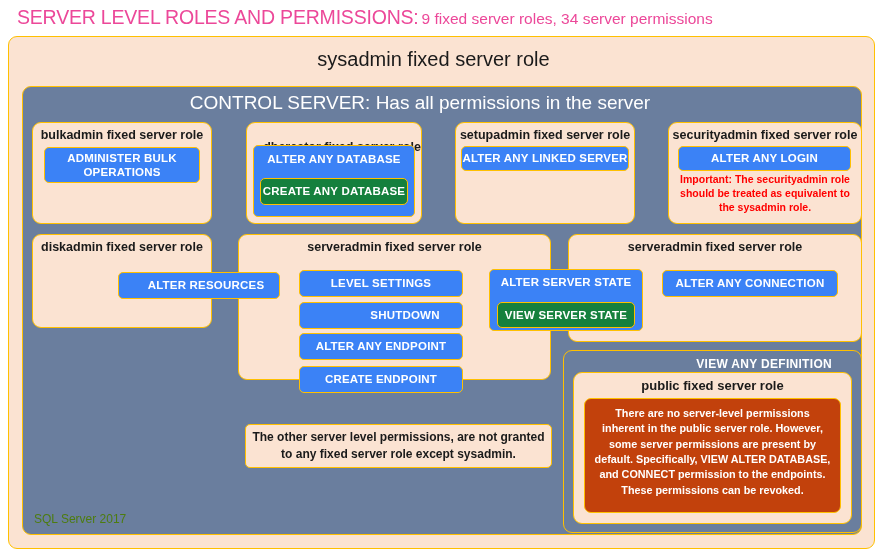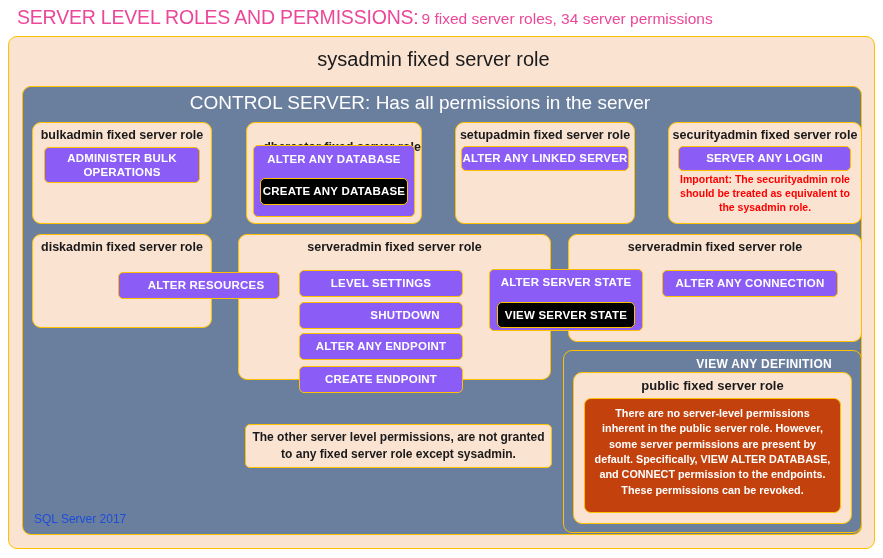--- a/index.html
+++ b/index.html
@@ -46,36 +46,36 @@
   }
   .slate-dark {
     position: absolute;
     background: #6A7E9E;
     border: 1.6px solid #FFC000;
     border-radius: 9px;
     box-sizing: border-box;
   }
   .chip {
     position: absolute;
-    background: #8b5cf6;
+    background: #3b82f6;
     border: 1.5px solid #FFC000;
     border-radius: 5px;
     box-sizing: border-box;
     color: #ffffff;
     font-weight: bold;
     font-size: 11.5px;
     letter-spacing: 0.2px;
     display: flex;
     align-items: center;
     justify-content: center;
     text-align: center;
     line-height: 1.25;
   }
   .chip.nested {
-    background: #000000;
+    background: #15803d;
   }
 
   .role-title {
     position: absolute;
     font-size: 12.5px;
     font-weight: bold;
     color: #1a1a1a;
     text-align: center;
     white-space: nowrap;
   }
@@ -131,21 +131,21 @@
   }
 
   #securityadmin-warning {
     position: absolute; left: 672px; top: 172px; width: 186px;
     color: #FF0000; font-weight: bold; font-size: 10.5px;
     line-height: 1.35; text-align: center;
   }
 
   #footer-label {
     position: absolute; left: 34px; top: 512px;
-    color: #1d4ed8; font-size: 12px;
+    color: #4d7c0f; font-size: 12px;
   }
 </style>
 </head>
 <body>
 
 <div id="title-bar">
   <span id="title-main">SERVER LEVEL ROLES AND PERMISSIONS:</span><span id="title-sub">9 fixed server roles, 34 server permissions</span>
 </div>
 
 <div class="peach" id="sysadmin-box"></div>
@@ -162,21 +162,21 @@
 <div class="role-title" style="left:246px; top:140px; width:160px;margin-left:16px;">dbcreator fixed server role</div>
 <div class="chip" style="left:253px; top:145px; width:162px; height:72px; align-items:flex-start; padding-top:6px;">ALTER ANY DATABASE</div>
 <div class="chip nested" style="left:260px; top:178px; width:148px; height:27px;">CREATE  ANY DATABASE</div>
 
 <div class="peach" id="setupadmin-box"></div>
 <div class="role-title" style="left:455px; top:128px; width:180px;">setupadmin fixed server role</div>
 <div class="chip" style="left:461px; top:146px; width:168px; height:25px;">ALTER ANY LINKED SERVER</div>
 
 <div class="peach" id="securityadmin-box"></div>
 <div class="role-title" style="left:668px; top:128px; width:194px;">securityadmin fixed server role</div>
-<div class="chip" style="left:678px; top:146px; width:173px; height:25px;">SERVER ANY LOGIN</div>
+<div class="chip" style="left:678px; top:146px; width:173px; height:25px;">ALTER ANY LOGIN</div>
 <div id="securityadmin-warning">Important:  The securityadmin role should  be treated  as equivalent to the sysadmin role.</div>
 
 <div class="peach" id="diskadmin-box"></div>
 <div class="role-title" style="left:32px; top:240px; width:180px;">diskadmin fixed server role</div>
 
 <div class="peach" id="serveradmin-box"></div>
 <div class="role-title" style="left:238px; top:240px; width:313px;">serveradmin fixed server role</div>
 
 <div class="peach" id="processadmin-box"></div>
 <div class="role-title" style="left:568px; top:240px; width:294px;">serveradmin fixed server role</div>

